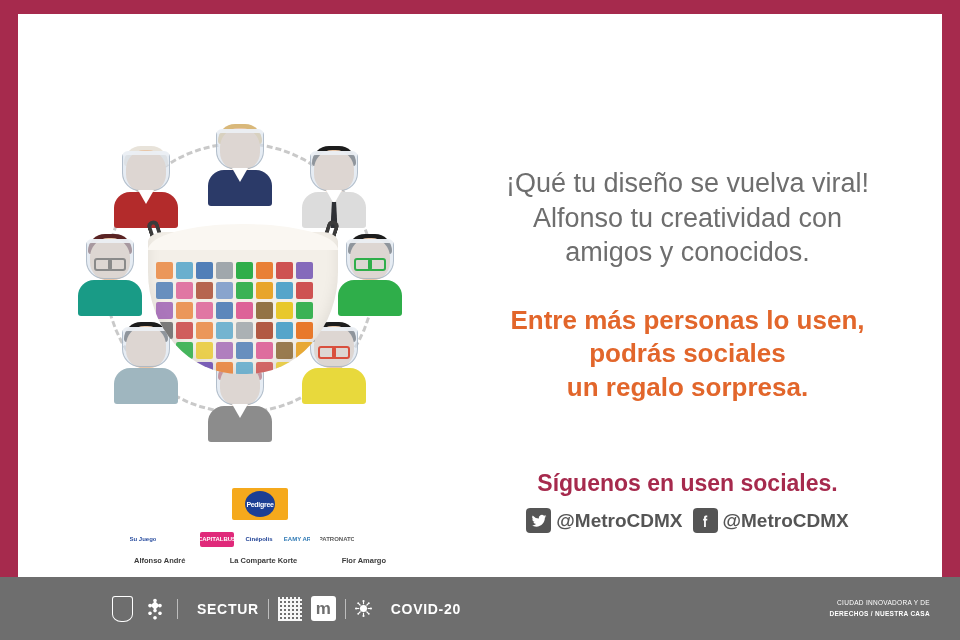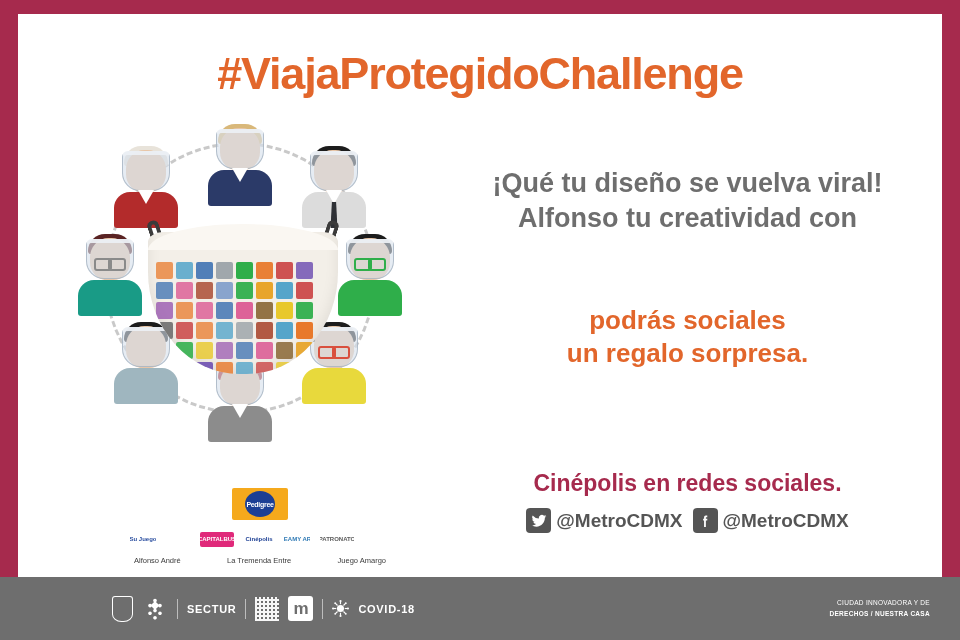--- a/index.html
+++ b/index.html
@@ -150,21 +150,21 @@
     border-radius: 8px 8px 0 0;
     border-bottom: none;
   }
   .ear-l::after { transform: rotate(-18deg); }
   .ear-r::after { transform: rotate(18deg); }
 
   
   .rtext { position: absolute; left: 440px; width: 495px; text-align: center; }
   .lead {
     top: 166px;
-    font-size: 27px; font-weight: bold;
+    font-size: 27px; font-weight: normal;
     line-height: 1.28;
     color: #6e6e6e;
   }
   .promo {
     top: 304px;
     font-size: 26px; font-weight: bold;
     line-height: 1.28;
     color: #e2662b;
   }
   .follow {
@@ -218,21 +218,21 @@
     border-radius: 2px;
     font-size: 6px; font-weight: bold;
     color: #ffffff;
     display: flex; align-items: center; justify-content: center;
     overflow: hidden;
     white-space: nowrap;
   }
   .names-row {
     margin-top: 8px;
     display: flex; justify-content: space-between;
-    font-size: 7.5px; font-weight: normal; color: #3b3b3b;
+    font-size: 7.5px; font-weight: bold; color: #3b3b3b;
     padding: 0 4px;
   }
 
   
   .footer {
     position: absolute;
     left: 0; bottom: 0;
     width: 960px; height: 63px;
     background: #6e6e6e;
     display: flex; align-items: center;
@@ -242,21 +242,21 @@
     margin-left: 112px;
   }
   .f-sep { width: 1px; height: 20px; background: rgba(255,255,255,0.55); }
   .crest {
     width: 21px; height: 26px;
     border: 1.6px solid #ffffff;
     border-radius: 3px 3px 45% 45% / 3px 3px 30% 30%;
   }
   .sectur-mark { width: 26px; height: 26px; position: relative; }
   .sectur-mark svg { width: 26px; height: 26px; fill: #ffffff; }
-  .f-label { color: #ffffff; font-size: 11px; font-weight: bold; letter-spacing: 0.7px; }
+  .f-label { color: #ffffff; font-size: 14px; font-weight: bold; letter-spacing: 0.7px; margin-left: 10px; }
   .aztec {
     width: 24px; height: 24px;
     background:
       repeating-linear-gradient(90deg,#fff 0 2px,transparent 2px 4px),
       repeating-linear-gradient(0deg,#fff 0 2px,transparent 2px 4px);
     opacity: 0.95;
   }
   .metro-m {
     width: 25px; height: 25px;
     background: #ffffff;
@@ -276,21 +276,20 @@
     letter-spacing: 0.3px;
   }
   .fr-2 { font-weight: bold; }
 </style>
 </head>
 <body>
 
 <div id="poster">
   <div class="inner-canvas"></div>
 
-  <div class="title">#ViajaProtegidoChallenge</div>
 
   <div class="graphic">
     <div class="ring"></div>
 
     <div class="person" style="left:144px; top:0px;">
       <div class="p-hair" style="background:#d9b87a;"></div>
       <div class="p-head"></div>
       <div class="p-shield"></div>
       <div class="p-body" style="background:#2b3a68;"></div>
       <div class="p-collar"></div>
@@ -407,28 +406,30 @@
             <i style="background: rgb(154, 163, 168); opacity: 0.88;"></i>
           </div>
       </div>
       <div class="mask-top"></div>
     </div>
   </div>
 
   <div class="rtext lead">
     <div>¡Qué tu diseño se vuelva viral!</div>
     <div>Alfonso tu creatividad con</div>
+    <div>amigos y conocidos.</div>
   </div>
 
   <div class="rtext promo">
+    <div>Entre más personas lo usen,</div>
     <div>podrás sociales</div>
     <div>un regalo sorpresa.</div>
   </div>
 
-  <div class="rtext follow">Cinépolis en redes sociales.</div>
+  <div class="rtext follow">Síguenos en usen sociales.</div>
 
   <div class="rtext handles">
     <div class="hitem">
       <span class="sq-icon">
         <svg viewBox="0 0 24 24">
             <path d="M23 4.9a9 9 0 0 1-2.6.7 4.5 4.5 0 0 0 2-2.5 9 9 0 0 1-2.9 1.1 4.5 4.5 0 0 0-7.7 4.1A12.8 12.8 0 0 1 2.5 3.6a4.5 4.5 0 0 0 1.4 6 4.4 4.4 0 0 1-2-.6 4.5 4.5 0 0 0 3.6 4.4 4.5 4.5 0 0 1-2 .1 4.5 4.5 0 0 0 4.2 3.1A9 9 0 0 1 1 18.5a12.8 12.8 0 0 0 6.9 2c8.3 0 12.9-6.9 12.9-12.9v-.6A9.2 9.2 0 0 0 23 4.9z"></path>
           </svg>
       </span>
       <span>@MetroCDMX</span>
     </div>
@@ -451,22 +452,22 @@
         <div class="lg" style="width: 26px; background: rgb(255, 255, 255); color: rgb(43, 79, 160);">Su Juego</div>
         <div class="lg" style="width: 24px; background: rgb(255, 255, 255); color: rgb(43, 79, 160);"></div>
         <div class="lg" style="width: 34px; background: rgb(224, 41, 122); color: rgb(255, 255, 255);">CAPITALBUS</div>
         <div class="lg" style="width: 30px; background: rgb(255, 255, 255); color: rgb(28, 63, 148);">Cinépolis</div>
         <div class="lg" style="width: 26px; background: rgb(255, 255, 255); color: rgb(47, 122, 181);">DREAMY ARTS</div>
         <div class="lg" style="width: 34px; background: rgb(255, 255, 255); color: rgb(90, 90, 90);">PATRONATO</div>
         <div class="lg" style="width: 26px; background: rgb(255, 255, 255); color: rgb(212, 43, 43);"></div>
       </div>
     <div class="names-row">
       <span>Alfonso André</span>
-      <span>La Tremenda Entre</span>
-      <span>Juego Amargo</span>
+      <span>La Comparte Korte</span>
+      <span>Flor Amargo</span>
     </div>
   </div>
 
   <div class="footer">
     <div class="footer-left">
       <span class="crest"></span>
       <span class="sectur-mark">
         <svg viewBox="0 0 24 24">
             <path d="M12 2.5c1 0 1.7.8 1.7 1.7 0 .6-.3 1.1-.8 1.4l2.3 2.3c.3-.5.8-.8 1.4-.8 1 0 1.7.8 1.7 1.7s-.8 1.7-1.7 1.7c-.6 0-1.1-.3-1.4-.8l-2.3 2.3c.5.3.8.8.8 1.4 0 1-.8 1.7-1.7 1.7s-1.7-.8-1.7-1.7c0-.6.3-1.1.8-1.4L8.8 9.7c-.3.5-.8.8-1.4.8-1 0-1.7-.8-1.7-1.7s.8-1.7 1.7-1.7c.6 0 1.1.3 1.4.8l2.3-2.3c-.5-.3-.8-.8-.8-1.4 0-1 .8-1.7 1.7-1.7zM7.4 14.2c1 0 1.7.8 1.7 1.7s-.8 1.7-1.7 1.7-1.7-.8-1.7-1.7.8-1.7 1.7-1.7zm9.2 0c1 0 1.7.8 1.7 1.7s-.8 1.7-1.7 1.7-1.7-.8-1.7-1.7.8-1.7 1.7-1.7zM12 18.4c1 0 1.7.8 1.7 1.7s-.8 1.7-1.7 1.7-1.7-.8-1.7-1.7.8-1.7 1.7-1.7z"></path>
           </svg>
@@ -493,20 +494,20 @@
             <circle cx="12" cy="1.5" r="1.5"></circle>
             <circle cx="12" cy="22.5" r="1.5"></circle>
             <circle cx="1.5" cy="12" r="1.5"></circle>
             <circle cx="22.5" cy="12" r="1.5"></circle>
             <circle cx="4.5" cy="4.5" r="1.3"></circle>
             <circle cx="19.5" cy="19.5" r="1.3"></circle>
             <circle cx="19.5" cy="4.5" r="1.3"></circle>
             <circle cx="4.5" cy="19.5" r="1.3"></circle>
           </svg>
       </span>
-      <span class="f-label">COVID-18</span>
+      <span class="f-label">COVID-20</span>
     </div>
     <div class="footer-right">
       <div>CIUDAD INNOVADORA Y DE</div>
       <div class="fr-2">DERECHOS / NUESTRA CASA</div>
     </div>
   </div>
 </div>
 
 </body></html>

